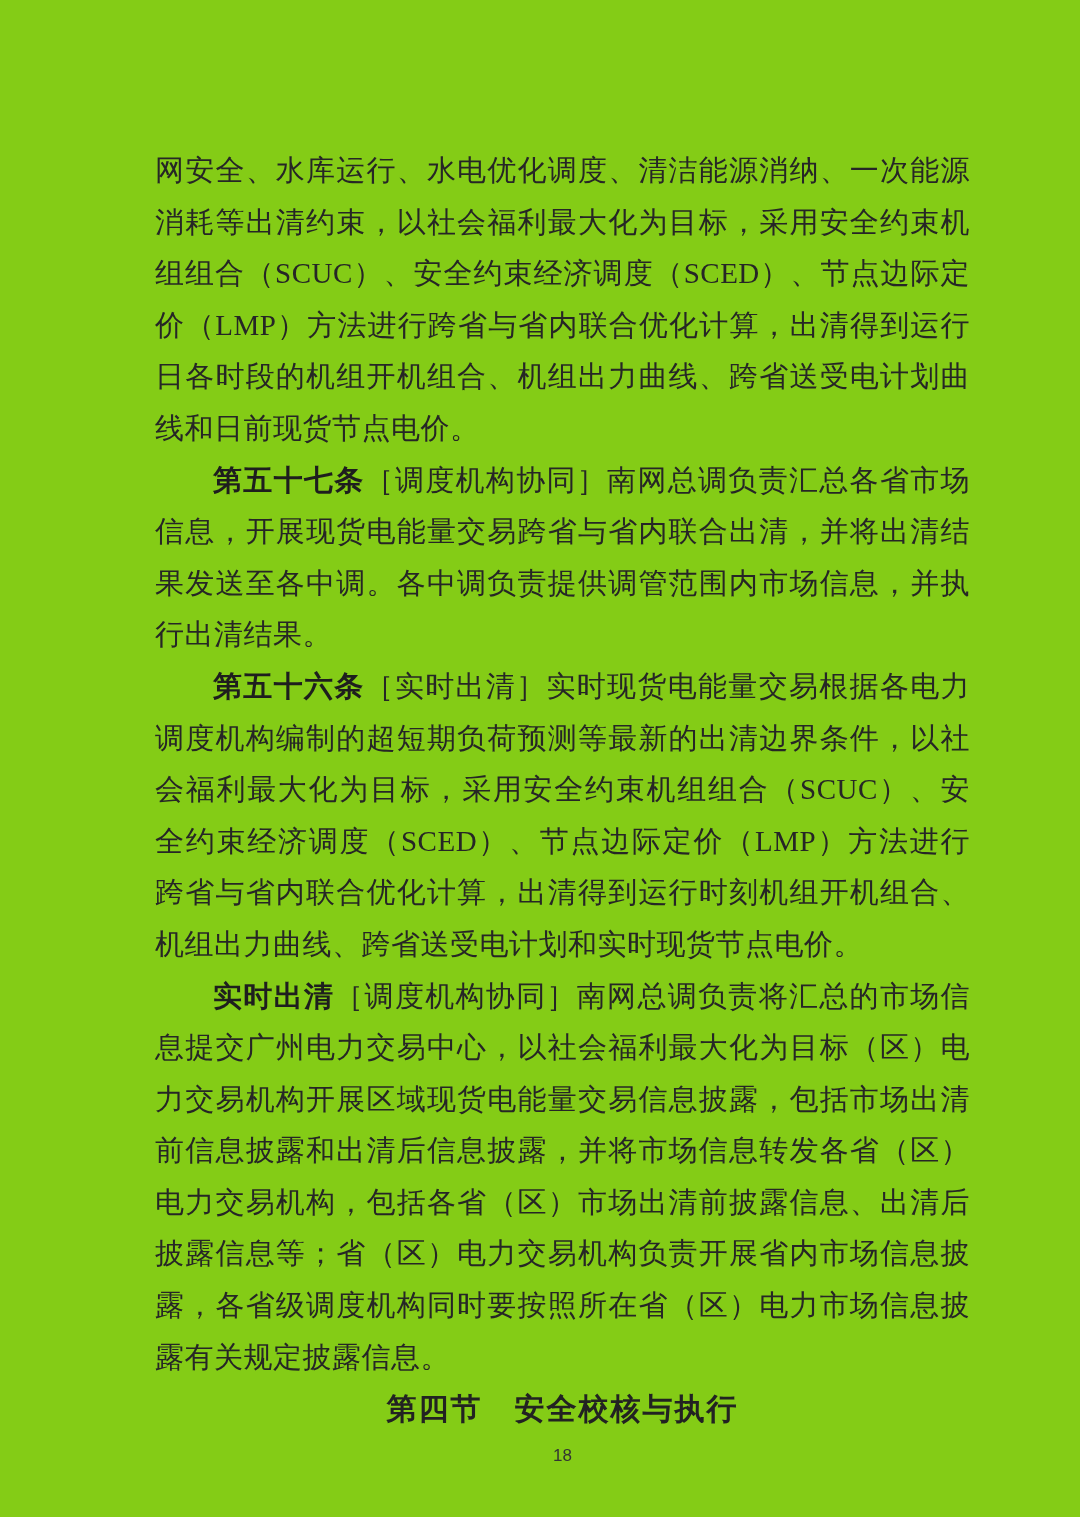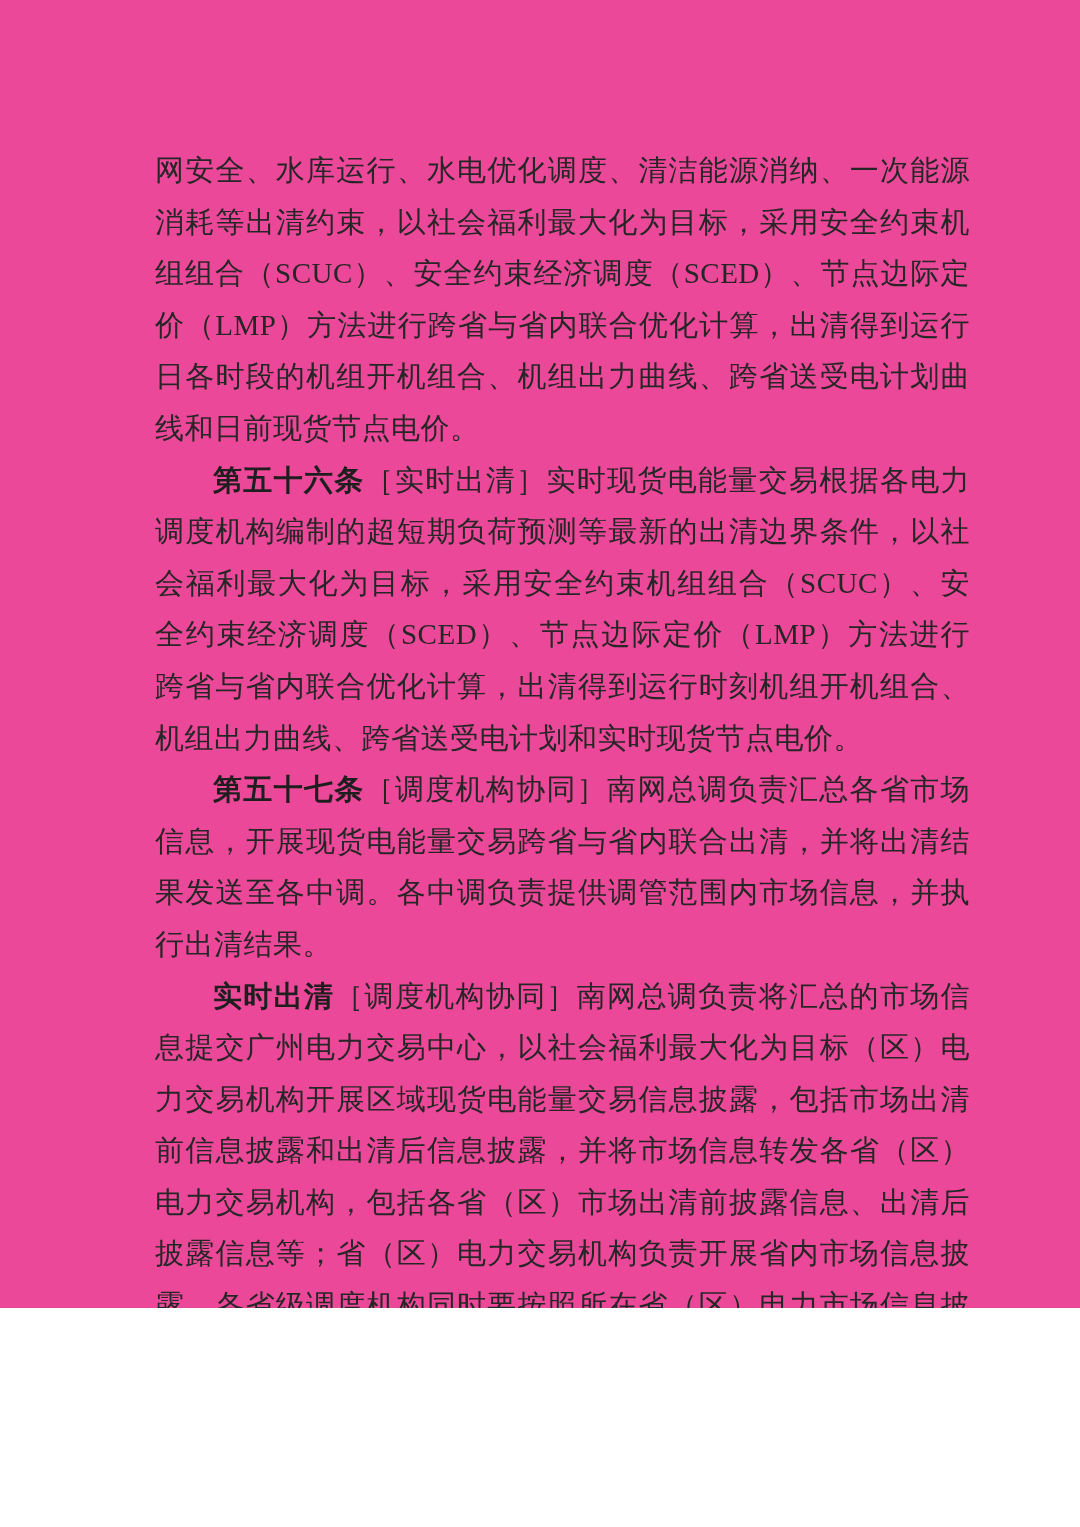--- a/index.html
+++ b/index.html
@@ -3,22 +3,22 @@
 <meta charset="utf-8">
 <style>
   html, body {
     margin: 0;
     padding: 0;
     background: #ffffff;
   }
   .page {
     position: relative;
     width: 1080px;
-    height: 1308px;
-    background: #ec4899;
+    height: 1517px;
+    background: #84cc16;
     overflow: hidden;
     font-family: "Liberation Serif", "DejaVu Serif", serif;
   }
   .text-block {
     position: absolute;
     left: 155px;
     top: 145px;
     width: 815px;
     color: #262626;
     font-size: 29px;
@@ -60,23 +60,23 @@
   }
 </style>
 </head>
 <body>
 
 <div class="page">
   <div class="text-block">
 
     <p class="para"><span>网安全、水库运行、水电优化调度、清洁能源消纳、一次能源消耗等出清约束，以社会福利最大化为目标，采用安全约束机组组合（SCUC）、安全约束经济调度（SCED）、节点边际定价（LMP）方法进行跨省与省内联合优化计算，出清得到运行日各时段的机组开机组合、机组出力曲线、跨省送受电计划曲线和日前现货节点电价。</span></p>
 
+    <p class="para indent"><span class="article-label">第五十七条</span><span class="article-tag">［调度机构协同］</span><span>南网总调负责汇总各省市场信息，开展现货电能量交易跨省与省内联合出清，并将出清结果发送至各中调。各中调负责提供调管范围内市场信息，并执行出清结果。</span></p>
+
     <p class="para indent"><span class="article-label">第五十六条</span><span class="article-tag">［实时出清］</span><span>实时现货电能量交易根据各电力调度机构编制的超短期负荷预测等最新的出清边界条件，以社会福利最大化为目标，采用安全约束机组组合（SCUC）、安全约束经济调度（SCED）、节点边际定价（LMP）方法进行跨省与省内联合优化计算，出清得到运行时刻机组开机组合、机组出力曲线、跨省送受电计划和实时现货节点电价。</span></p>
-
-    <p class="para indent"><span class="article-label">第五十七条</span><span class="article-tag">［调度机构协同］</span><span>南网总调负责汇总各省市场信息，开展现货电能量交易跨省与省内联合出清，并将出清结果发送至各中调。各中调负责提供调管范围内市场信息，并执行出清结果。</span></p>
 
     <p class="para indent"><span class="article-label">实时出清</span><span class="article-tag">［调度机构协同］</span><span>南网总调负责将汇总的市场信息提交广州电力交易中心，以社会福利最大化为目标（区）电力交易机构开展区域现货电能量交易信息披露，包括市场出清前信息披露和出清后信息披露，并将市场信息转发各省（区）电力交易机构，包括各省（区）市场出清前披露信息、出清后披露信息等；省（区）电力交易机构负责开展省内市场信息披露，各省级调度机构同时要按照所在省（区）电力市场信息披露有关规定披露信息。</span></p>
 
     <h3 class="section-heading">第四节　安全校核与执行</h3>
 
     <div class="page-number">18</div>
 
   </div>
 </div>
 

